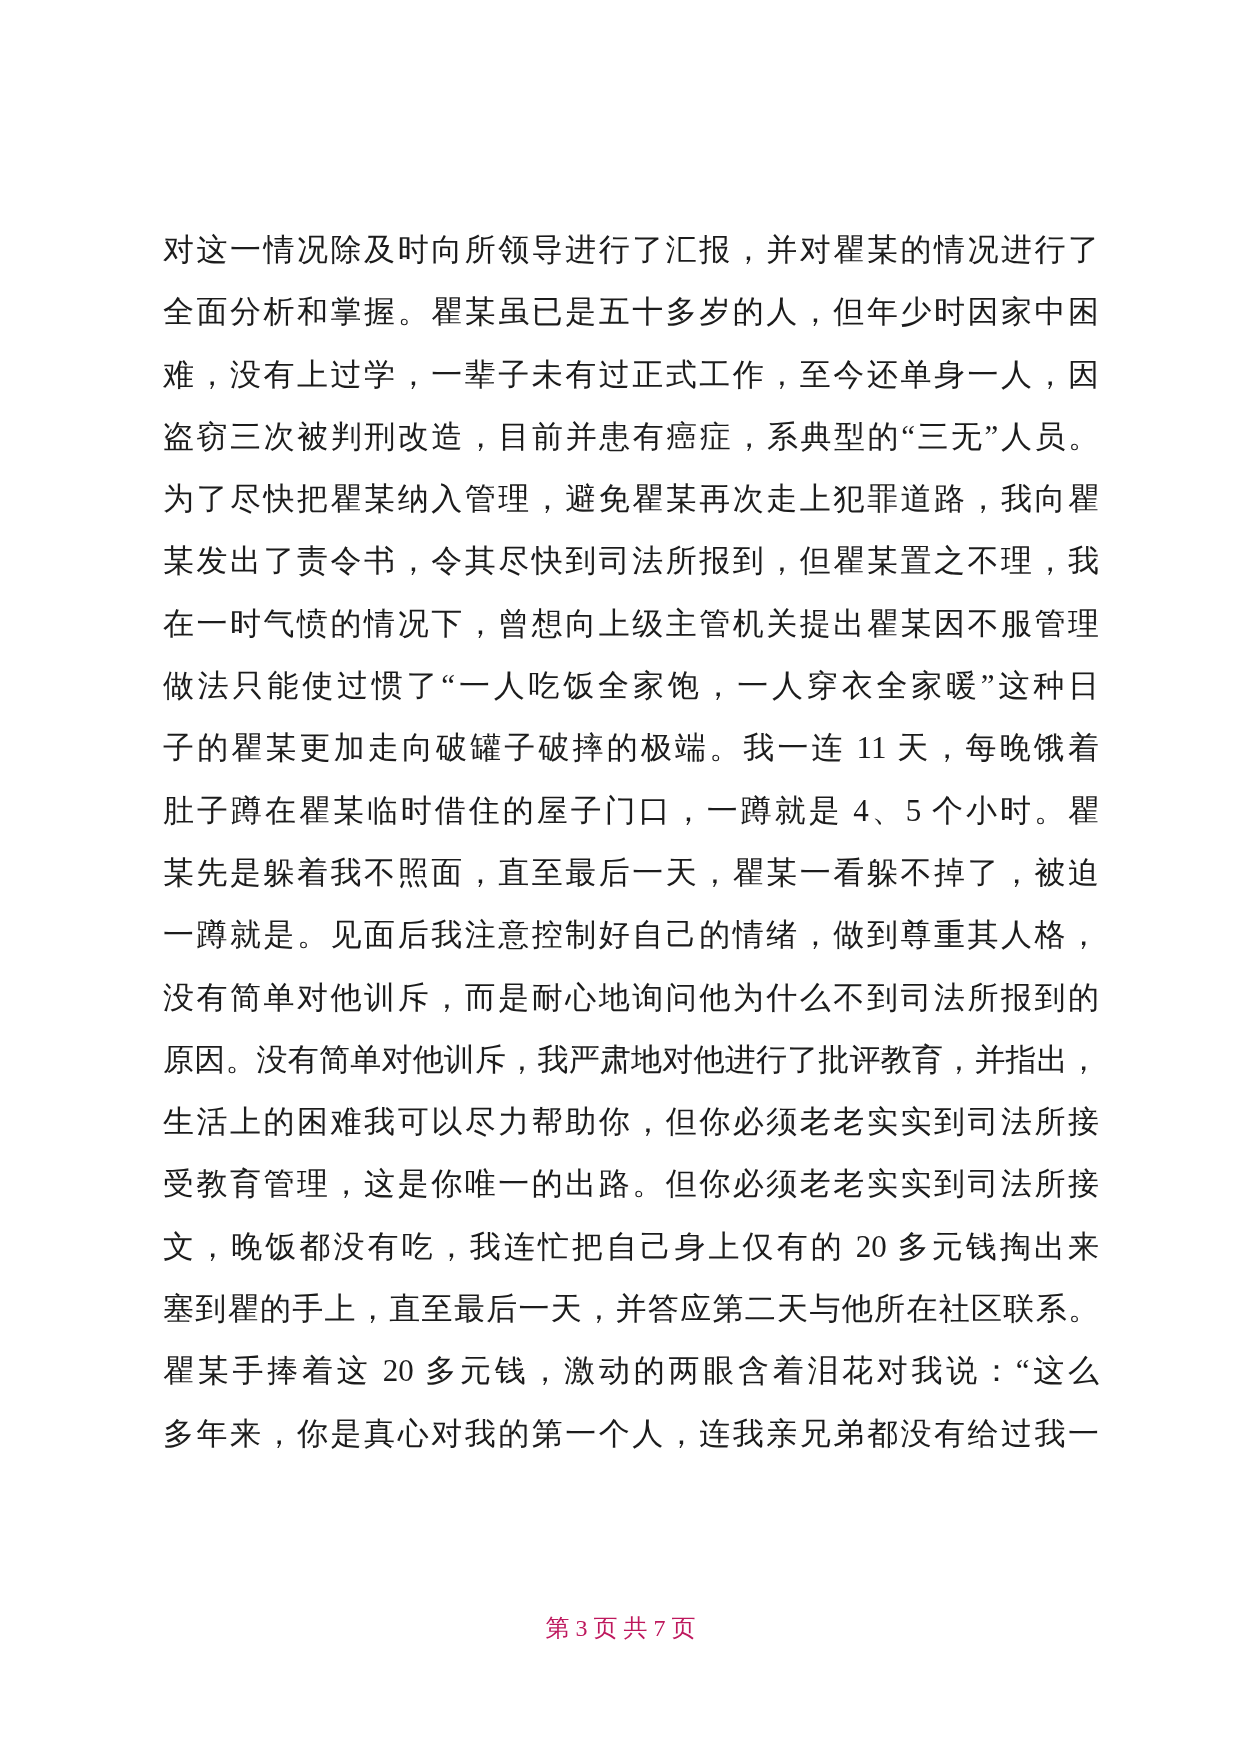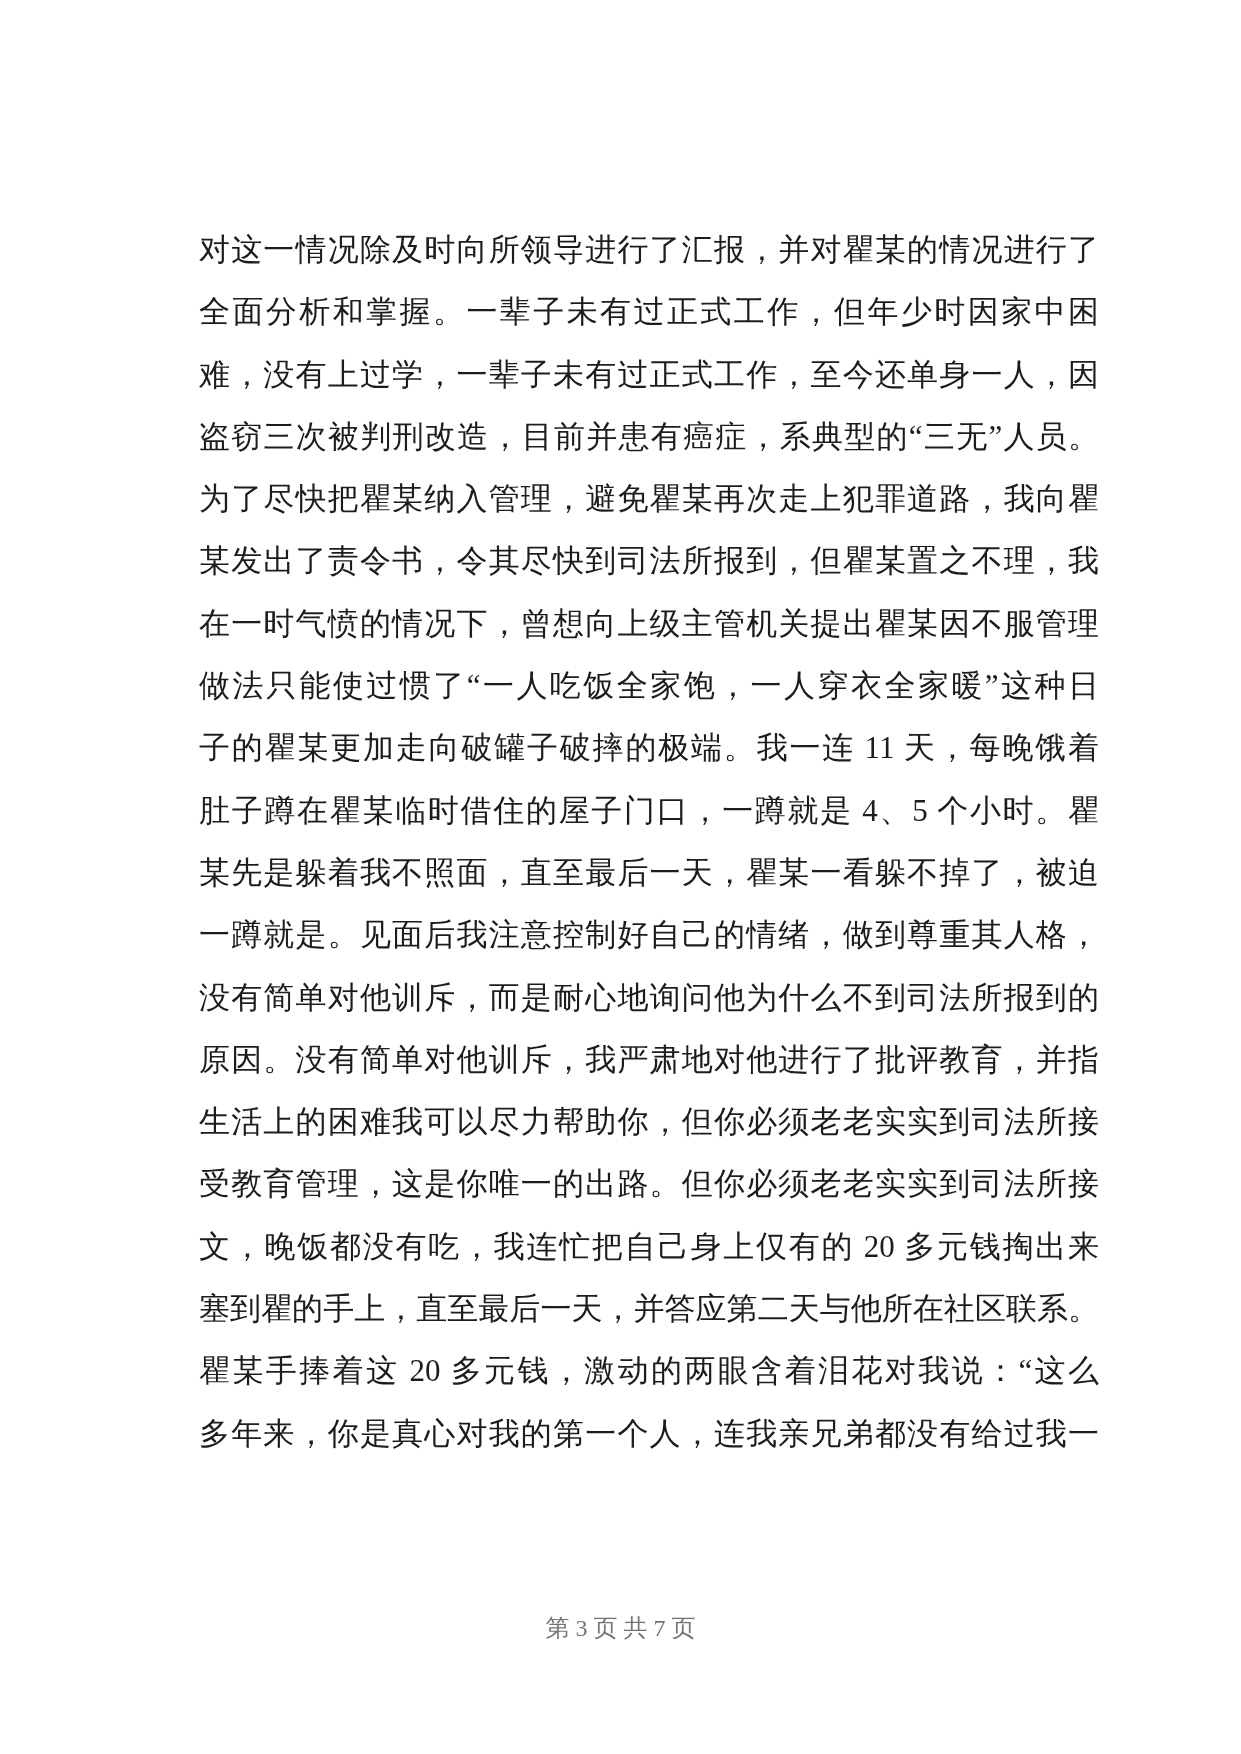--- a/index.html
+++ b/index.html
@@ -22,40 +22,39 @@
     width: 936px;
     color: #1c1c1c;
     font-size: 31px;
   }
   .text-line {
     height: 62.3px;
     line-height: 62.3px;
     text-align: justify;
     text-align-last: justify;
     overflow: hidden;
-    margin-left: 36px;
   }
   .footer {
     position: absolute;
     top: 1612px;
     left: 0;
     width: 100%;
     text-align: center;
     font-size: 24px;
-    color: #737373;
+    color: #be185d;
   }
 </style>
 </head>
 <body>
 
 <div class="page">
 
   <div class="body-text">
     <div class="text-line">对这一情况除及时向所领导进行了汇报，并对瞿某的情况进行了</div>
-    <div class="text-line">全面分析和掌握。一辈子未有过正式工作，但年少时因家中困</div>
+    <div class="text-line">全面分析和掌握。瞿某虽已是五十多岁的人，但年少时因家中困</div>
     <div class="text-line">难，没有上过学，一辈子未有过正式工作，至今还单身一人，因</div>
     <div class="text-line">盗窃三次被判刑改造，目前并患有癌症，系典型的“三无”人员。</div>
     <div class="text-line">为了尽快把瞿某纳入管理，避免瞿某再次走上犯罪道路，我向瞿</div>
     <div class="text-line">某发出了责令书，令其尽快到司法所报到，但瞿某置之不理，我</div>
     <div class="text-line">在一时气愤的情况下，曾想向上级主管机关提出瞿某因不服管理</div>
     <div class="text-line">做法只能使过惯了“一人吃饭全家饱，一人穿衣全家暖”这种日</div>
     <div class="text-line">子的瞿某更加走向破罐子破摔的极端。我一连 11 天，每晚饿着</div>
     <div class="text-line">肚子蹲在瞿某临时借住的屋子门口，一蹲就是 4、5 个小时。瞿</div>
     <div class="text-line">某先是躲着我不照面，直至最后一天，瞿某一看躲不掉了，被迫</div>
     <div class="text-line">一蹲就是。见面后我注意控制好自己的情绪，做到尊重其人格，</div>

